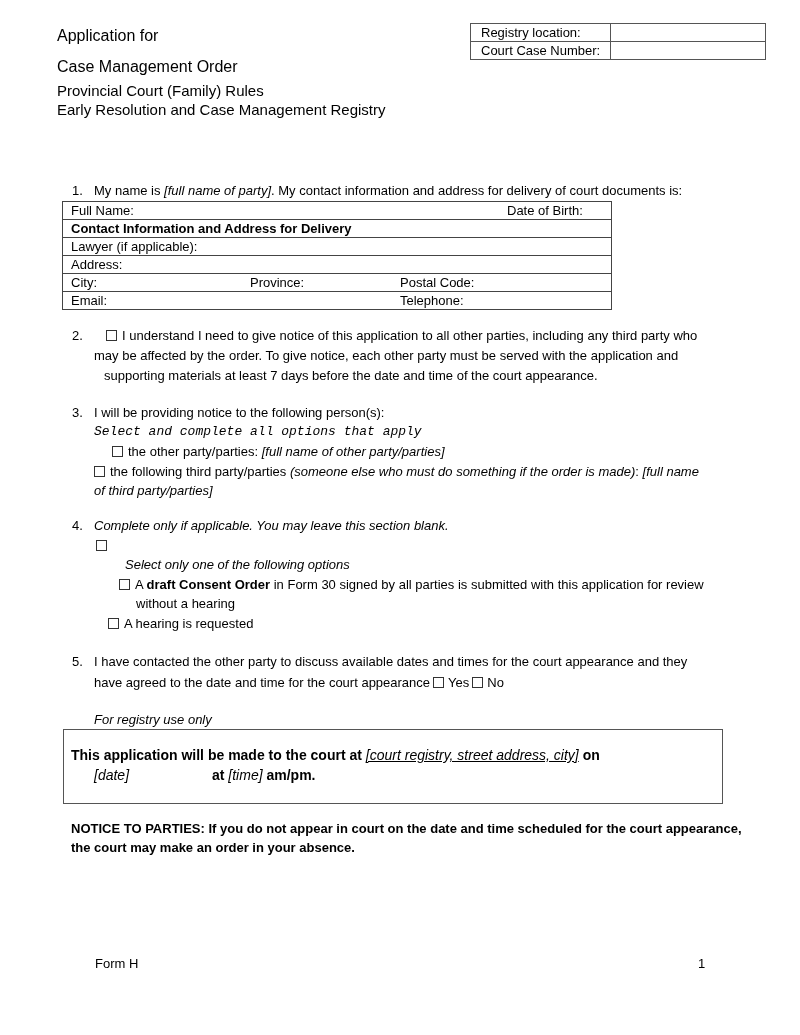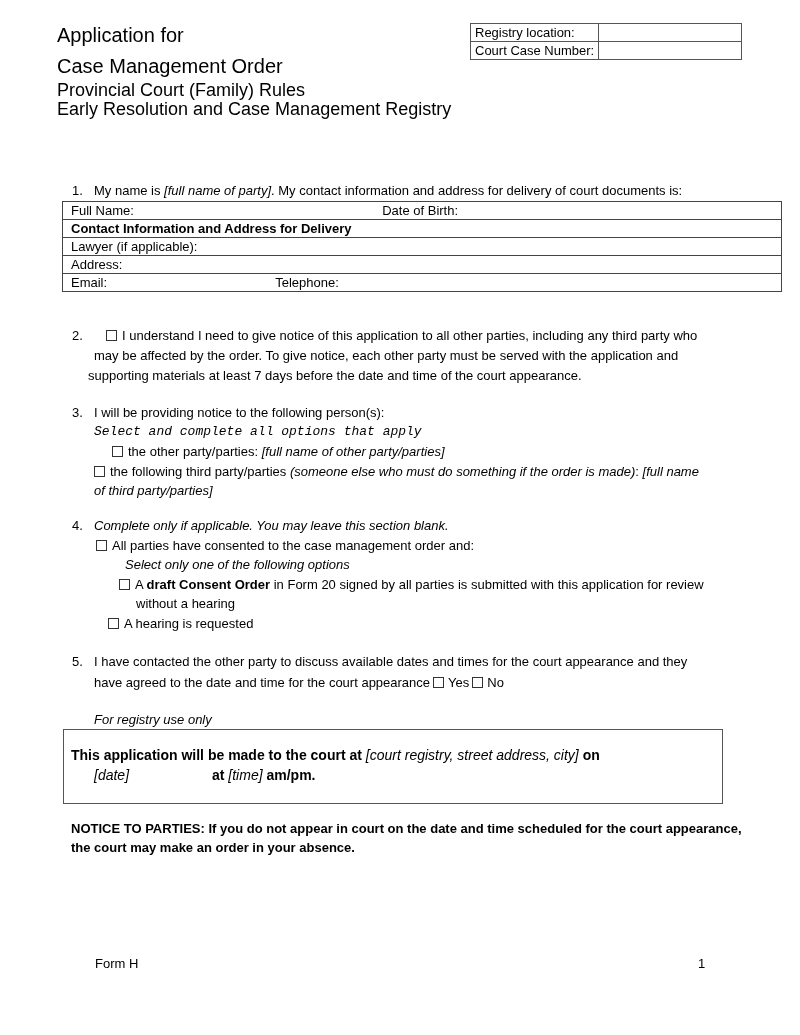--- a/index.html
+++ b/index.html
@@ -1,29 +1,29 @@
 <!DOCTYPE html>
 <html><head>
 <meta charset="utf-8">
 <style>
   html, body { margin: 0; padding: 0; background: #ffffff; }
   body { width: 800px; height: 1035px; position: relative; overflow: hidden;
          font-family: "Liberation Sans", sans-serif; color: #000; }
   .abs { position: absolute; }
-  .title { font-size: 20px; line-height: 31px; left: 57px; }
-  .sub { font-size: 18px; left: 57px; line-height: 19px; }
+  .title { font-size: 16px; line-height: 31px; left: 57px; }
+  .sub { font-size: 15px; left: 57px; line-height: 19px; }
   .reg-table { position: absolute; left: 470px; top: 23px; border-collapse: collapse; font-size: 13px; }
-  .reg-table td { border: 1px solid #555; height: 17px; padding: 0 4px; }
+  .reg-table td { border: 1px solid #555; height: 17px; padding: 0 10px; }
   .reg-table td.val { width: 134px; }
   .t { font-size: 13px; line-height: 20px; white-space: nowrap; }
   .it { font-style: italic; }
   .b { font-weight: bold; }
   .cb { display: inline-block; width: 9px; height: 9px; border: 1px solid #333; vertical-align: -1px; margin-right: 5px; }
   .cb-inline { margin-left: 3px; margin-right: 4px; }
-  .info-table { position: absolute; left: 62px; top: 201px; width: 720px; border-collapse: collapse; font-size: 13px; }
+  .info-table { position: absolute; left: 62px; top: 201px; width: 550px; border-collapse: collapse; font-size: 13px; }
   .info-table td { border-top: 1px solid #444; border-bottom: 1px solid #444; height: 17px; padding: 0 8px; white-space: nowrap; }
   .info-table { border-left: 1px solid #444; border-right: 1px solid #444; }
   .reg-box { position: absolute; left: 63px; top: 729px; width: 658px; height: 73px; border: 1px solid #555; }
   .reg-box .line { position: absolute; font-size: 14px; white-space: nowrap; }
 </style>
 </head>
 <body>
 
 <div class="abs title" style="top:20px;">Application for</div>
 <div class="abs title" style="top:51px;">Case Management Order</div>
@@ -57,68 +57,73 @@
   <tr>
     <td colspan="3" class="b">Contact Information and Address for Delivery</td>
   </tr>
   <tr>
     <td colspan="3">Lawyer (if applicable):</td>
   </tr>
   <tr>
     <td colspan="3">Address:</td>
   </tr>
   <tr>
+    <td style="width:163px;">City:</td>
+    <td style="width:134px;">Province:</td>
+    <td>Postal Code:</td>
+  </tr>
+  <tr>
     <td colspan="2">Email:</td>
     <td>Telephone:</td>
   </tr>
 </tbody>
   </table>
 
 <div class="abs t" style="left:72px; top:326px;">2.</div>
 <div class="abs t" style="left:94px; top:326px;margin-left:12px;">
   <span class="cb"></span><span>I understand I need to give notice of this application to all other parties, including any third party who</span>
 </div>
 <div class="abs t" style="left:94px; top:346px;text-align:right;">may be affected by the order.  To give notice, each other party must be served with the application and</div>
-<div class="abs t" style="left:88px; top:366px;">supporting materials at least 7 days before the date and time of the court appearance.</div>
+<div class="abs t" style="left:104px; top:366px;">supporting materials at least 7 days before the date and time of the court appearance.</div>
 
 <div class="abs t" style="left:72px; top:403px;">3.</div>
 <div class="abs t" style="left:94px; top:403px;">I will be providing notice to the following person(s):</div>
 <div class="abs t it" style="left:94px; top:422px;font-family:Liberation Mono, monospace;">Select and complete all options that apply</div>
 <div class="abs t" style="left:94px; top:442px;padding-left:18px;">
   <span class="cb"></span><span>the other party/parties:  </span><span class="it">[full name of other party/parties]</span>
 </div>
 <div class="abs t" style="left:94px; top:462px;">
   <span class="cb"></span><span>the following third party/parties </span><span class="it">(someone else who must do something if the order is made)</span><span>:  </span><span class="it">[full name</span>
 </div>
 <div class="abs t it" style="left:94px; top:481px;">of third party/parties]</div>
 
 <div class="abs t" style="left:72px; top:516px;">4.</div>
 <div class="abs t it" style="left:94px; top:516px;">Complete only if applicable.  You may leave this section blank.</div>
 <div class="abs t" style="left:96px; top:536px;">
-  <span class="cb"></span><span>All parties have consented to the case management order and:</span>
+  <span class="cb"></span>
 </div>
 <div class="abs t it" style="left:117px; top:555px;margin-left:8px;">Select only one of the following options</div>
 <div class="abs t" style="left:119px; top:575px;">
-  <span class="cb"></span><span>A </span><span class="b">draft Consent Order</span><span> in Form 20 signed by all parties is submitted with this application for review</span>
+  <span class="cb"></span><span>A </span><span class="b">draft Consent Order</span><span> in Form 30 signed by all parties is submitted with this application for review</span>
 </div>
 <div class="abs t" style="left:136px; top:594px;">without a hearing</div>
 <div class="abs t" style="left:108px; top:614px;">
   <span class="cb"></span><span>A hearing is requested</span>
 </div>
 
 <div class="abs t" style="left:72px; top:652px;">5.</div>
 <div class="abs t" style="left:94px; top:652px;">I have contacted the other party to discuss available dates and times for the court appearance and they</div>
 <div class="abs t" style="left:94px; top:673px;">
   <span>have agreed to the date and time for the court appearance</span><span class="cb cb-inline"></span><span>Yes</span><span class="cb cb-inline"></span><span>No</span>
 </div>
 
 <div class="abs t it" style="left:94px; top:710px;">For registry use only</div>
 <div class="reg-box">
   <div class="line b" style="left:7px; top:17px;">
-    <span>This application will be made to the court at </span><span class="it" style="font-weight:normal;">[court registry, street address, city]</span><span> on</span>
+    <span>This application will be made to the court at </span><span class="it" style="font-weight:normal;text-decoration:underline;">[court registry, street address, city]</span><span> on</span>
   </div>
   <div class="line" style="left:30px; top:37px;">
     <span class="it">[date]</span>
   </div>
   <div class="line b" style="left:148px; top:37px;">
     <span>at </span><span class="it" style="font-weight:normal;">[time]</span><span> am/pm.</span>
   </div>
 </div>
 
 <div class="abs t b" style="left:71px; top:819px;">NOTICE TO PARTIES:  If you do not appear in court on the date and time scheduled for the court appearance,</div>

